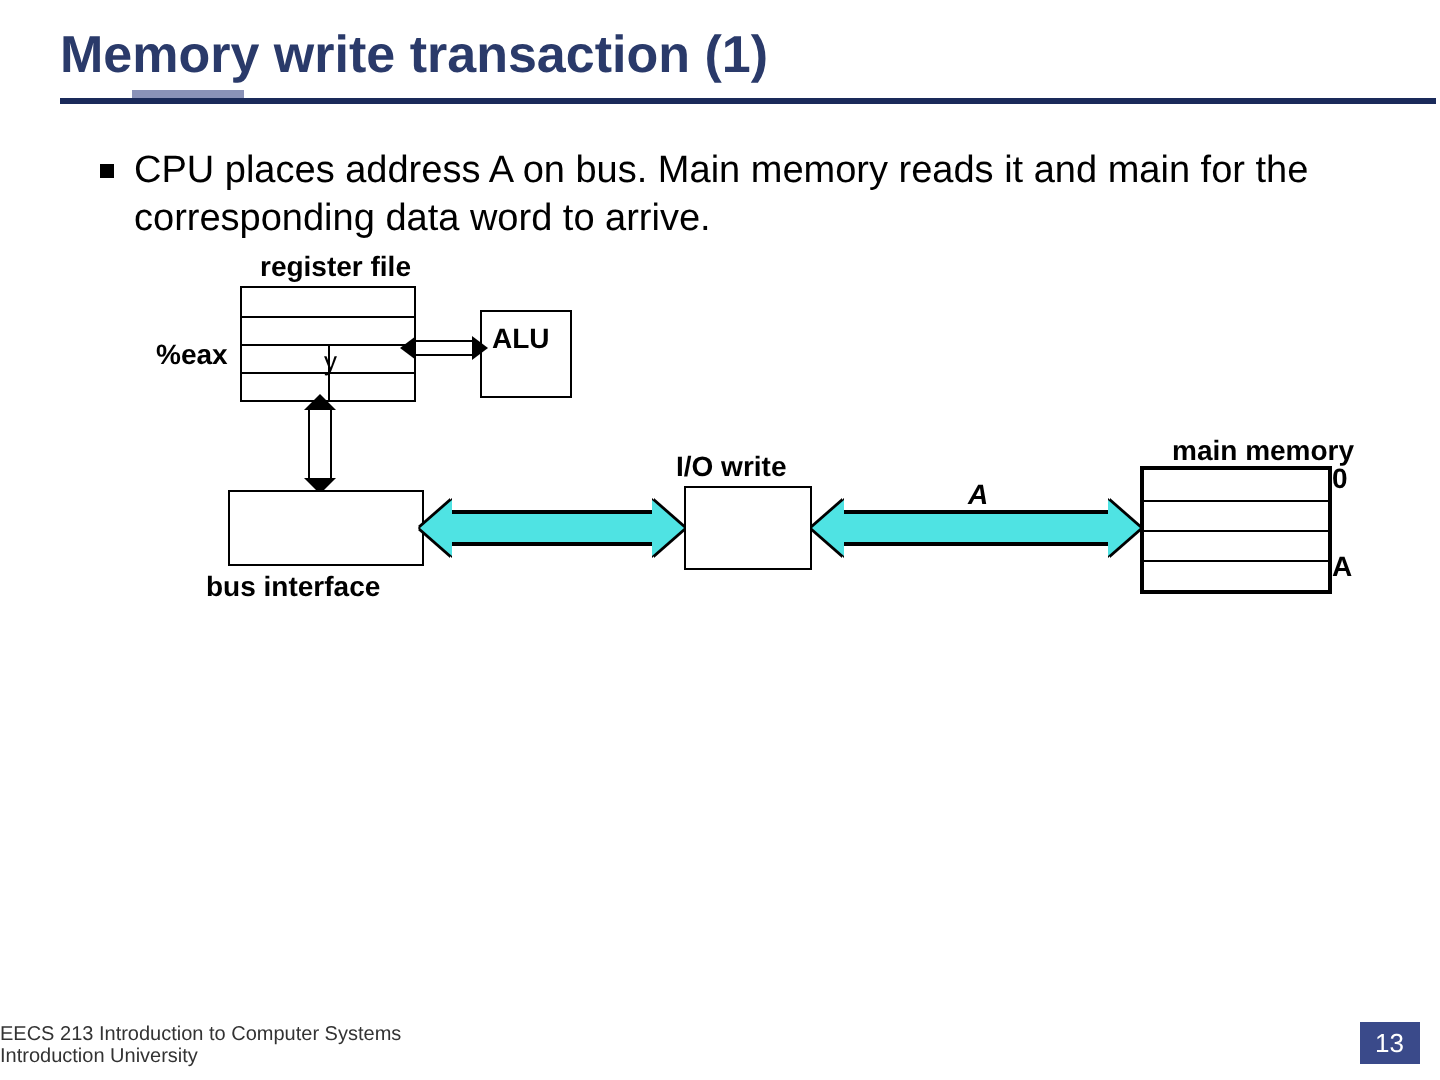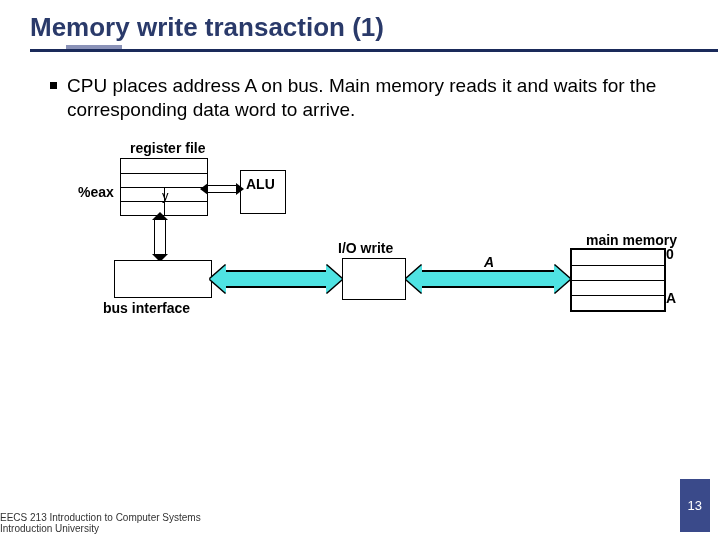--- a/index.html
+++ b/index.html
@@ -51,21 +51,21 @@
     color: #000;
     line-height: 1.25;
   }
   .bullet-dot {
     width: 7px; height: 7px; background: #000; margin-top: 8px; flex: none;
   }
   .diagram {
     position: relative;
     width: 640px;
     height: 220px;
-    margin: 18px auto 0 auto;
+    margin: 3px auto 0 auto;
     text-align: right;
   }
   .lbl {
     position: absolute;
     font-size: 14px;
     font-weight: bold;
     color: #000;
     white-space: nowrap;
   }
   .code {
@@ -222,38 +222,38 @@
     color: #333;
     line-height: 1.1;
   }
   .pagenum {
     position: absolute;
     right: 10px;
     bottom: 8px;
     background: #3a4a8a;
     color: #fff;
     font-size: 13px;
-    padding: 19px 8px;
+    padding: 3px 8px;
   }
 </style>
 </head>
 <body>
 
 <div class="title-wrap">
   <h1 class="title">Memory write transaction (1)</h1>
   <div class="rule">
     <div class="short"></div>
     <div class="thick"></div>
   </div>
 </div>
 
 <div class="body">
   <div class="bullet-row">
     <div class="bullet-dot"></div>
-    <div>CPU places address A on bus. Main memory reads it and waits for the corresponding data word to arrive.</div>
+    <div>CPU places address A on bus. Main memory reads it and main for the corresponding data word to arrive.</div>
   </div>
 
   <div class="diagram">
 
     <div class="lbl" style="left:80px; top:0;">register file</div>
 
 
     <div class="box regfile">
       <div class="row r1"></div>
       <div class="row r2"></div>

